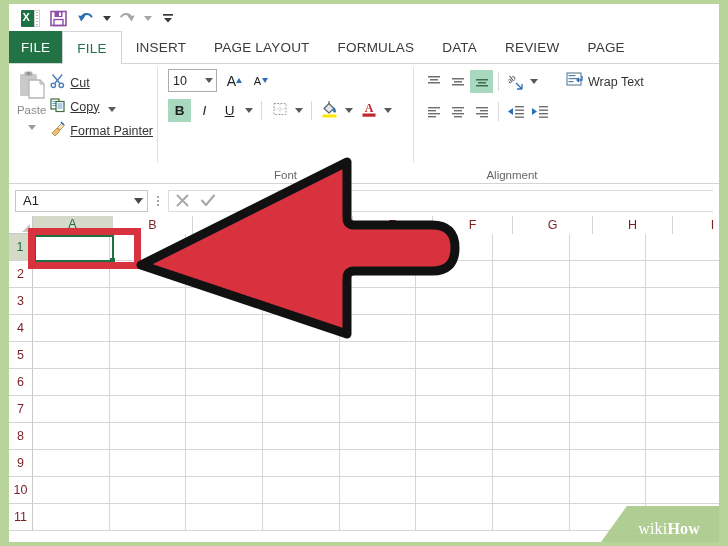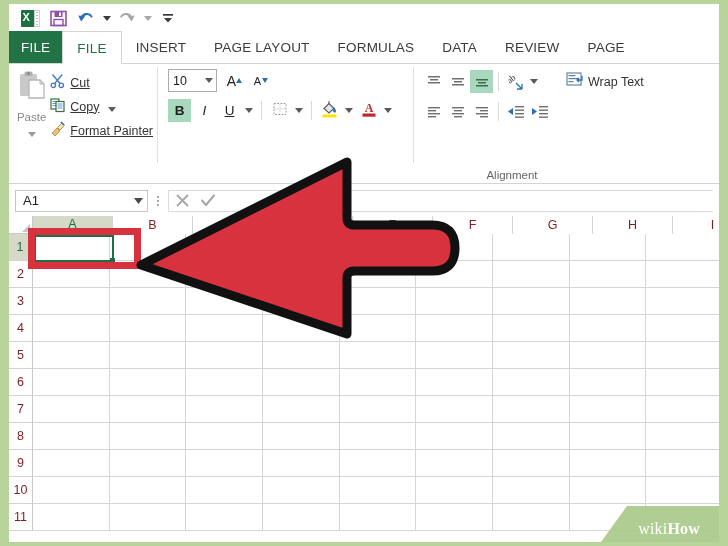--- a/index.html
+++ b/index.html
@@ -101,21 +101,21 @@
   }
   .grp-sep { width: 1px; background: #e0e0e0; margin: 3px 0 20px 0; }
 
   
   .clip { width: 148px; }
   .paste {
     width: 48px; display: flex; flex-direction: column;
     align-items: center; justify-content: flex-start; padding-top: 1px;
   }
   .paste-ico { width: 30px; height: 34px; position: relative; }
-  .paste-lbl { font-size: 11.5px; color: #8a8a8a; margin-top: 7px; }
+  .paste-lbl { font-size: 11.5px; color: #8a8a8a; margin-top: 0; }
   .paste-caret { margin-top: 0px; }
   .clipitems { display: flex; flex-direction: column; padding-top: 3px; gap: 3px; }
   .clipitem { display: flex; align-items: center; height: 21px; gap: 4px; }
   .clipitem .lbl { font-size: 12.5px; color: #333333; white-space: nowrap; text-decoration: underline; }
   .mini-caret { margin-left: 4px; }
 
   
   .fontgrp { width: 255px; }
   .fontrow1 { display: flex; align-items: center; gap: 3px; padding-left: 6px; }
   .fontrow2 { display: flex; align-items: center; gap: 2px; padding-left: 6px; margin-top: 7px; }
@@ -505,20 +505,21 @@
               </svg>
             </span>
           </div>
           <div class="btn-sq" style="width:12px">
             <svg width="8" height="5" viewBox="0 0 8 5">
                 <path d="M0 0 L8 0 L4 5 Z" fill="#5a5a5a"></path>
               </svg>
           </div>
         </div>
       </div>
+      <div class="grp-label">Font</div>
     </div>
 
     <div class="grp-sep"></div>
 
     <div class="grp aligngrp">
       <div class="grp-body">
         <div class="alcol">
           <div class="alrow">
             <div class="btn-sq">
               <svg width="16" height="15" viewBox="0 0 16 15">

